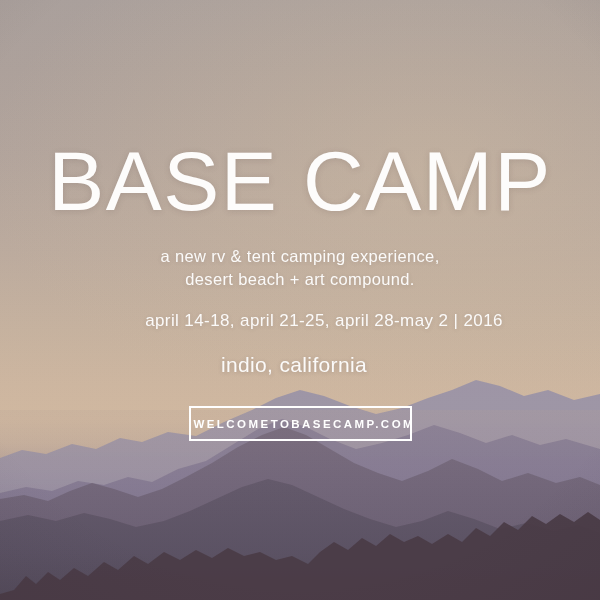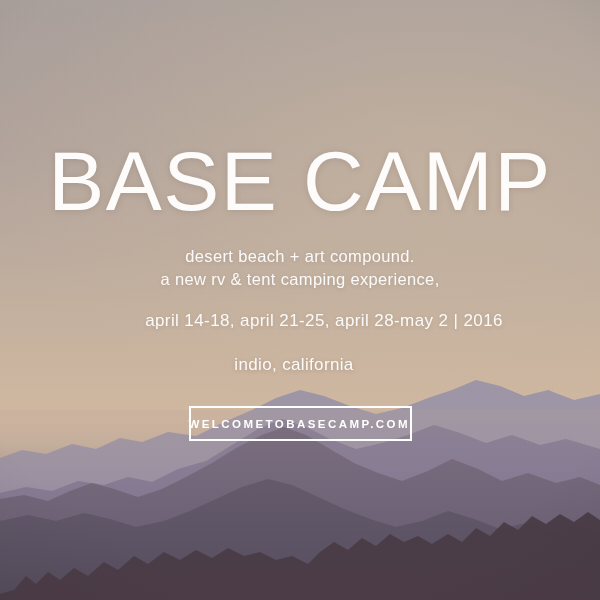--- a/index.html
+++ b/index.html
@@ -123,38 +123,38 @@
     letter-spacing: 0.4px;
     color: #fbfaf9;
     text-shadow: 0 1px 4px rgba(90,70,70,0.16);
     white-space: nowrap;
     padding-left: 48px;
   }
   .location {
     position: absolute;
     top: 354px;
     left: 0; right: 12px;
-    font-size: 17px;
+    font-size: 21px;
     line-height: 22px;
     font-weight: 400;
     letter-spacing: 0.35px;
     color: #fbfaf9;
     text-shadow: 0 1px 4px rgba(70,55,60,0.22);
   }
   .url-button {
     position: absolute;
     left: 189px;
     top: 406px;
     width: 223px;
     height: 35px;
     box-sizing: border-box;
     border: 2px solid #ffffff;
     display: flex;
     align-items: center;
-    justify-content: flex-end;
+    justify-content: flex-start;
     cursor: pointer;
   }
   .url-button-label {
     font-size: 11.5px;
     font-weight: 700;
     letter-spacing: 2.45px;
     color: #ffffff;
     white-space: nowrap;
     text-indent: 2.45px;
   }
@@ -189,22 +189,22 @@
   </svg>
 
   <div class="vignette"></div>
   <div class="grain"></div>
 
   <div class="content">
 
     <div class="title">BASE CAMP</div>
 
     <div class="tagline">
+      <div>a new rv &amp; tent camping experience,</div>
       <div>desert beach + art compound.</div>
-      <div>a new rv &amp; tent camping experience,</div>
     </div>
 
     <div class="dates">april 14-18, april 21-25, april 28-may 2 | 2016</div>
 
     <div class="location">indio, california</div>
 
     <div class="url-button">
       <span class="url-button-label">WELCOMETOBASECAMP.COM</span>
     </div>
 

